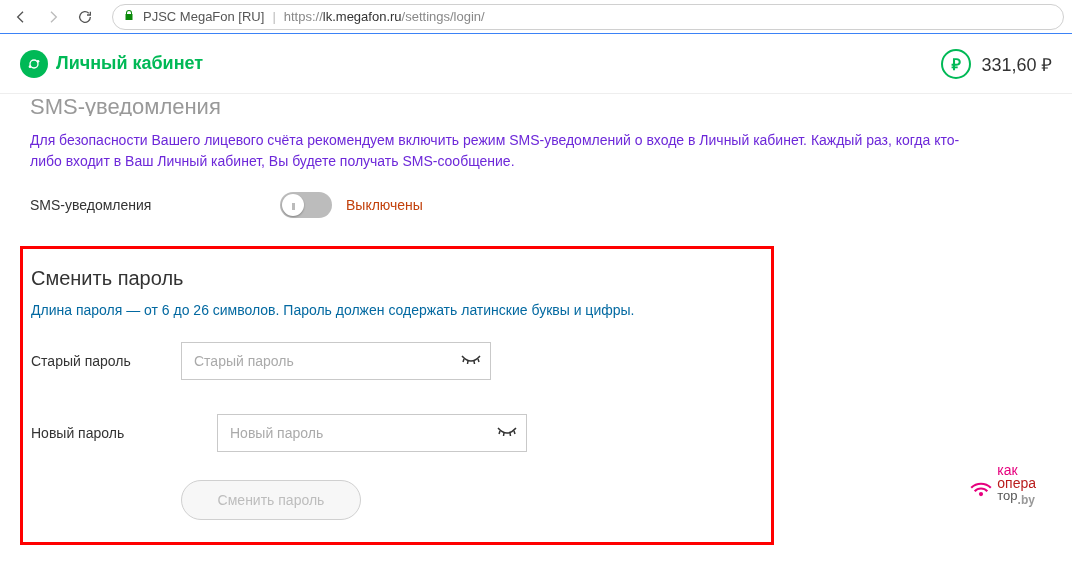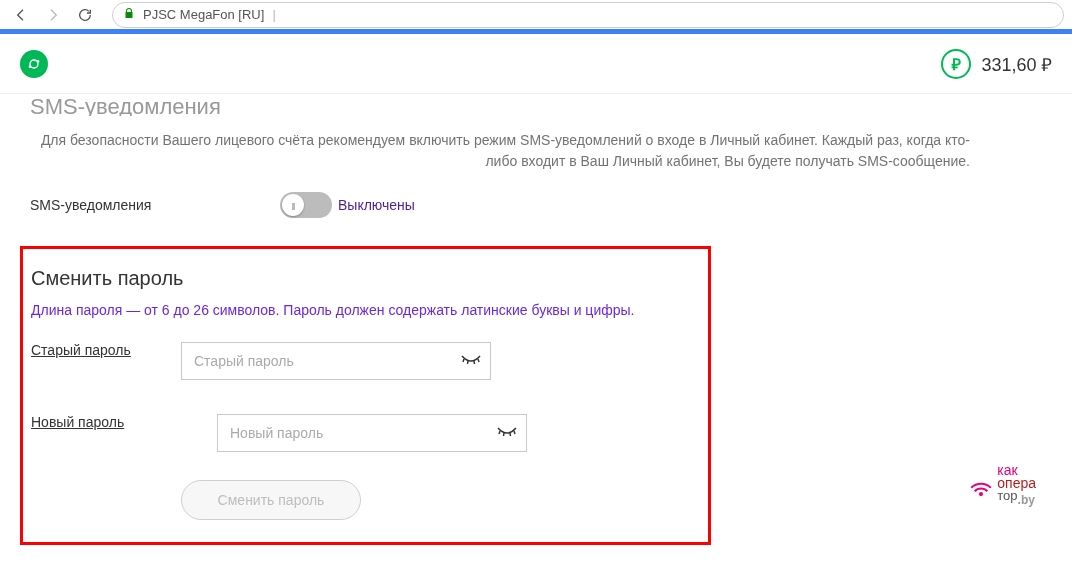--- a/index.html
+++ b/index.html
@@ -1,19 +1,19 @@
 <!DOCTYPE html>
 <html><head>
 <meta charset="utf-8">
 <style>
   * { box-sizing: border-box; margin: 0; padding: 0; }
   body { font-family: Arial, Helvetica, sans-serif; font-size: 14px; color: #333; background: #fff; width: 1072px; }
   
   
-  .chrome-bar { height: 34px; background: #fff; border-bottom: 5px solid #3b82f6; display: flex; align-items: center; padding: 14px 8px; gap: 6px; }
+  .chrome-bar { height: 34px; background: #fff; border-bottom: 1px solid #3b82f6; display: flex; align-items: center; padding: 14px 8px; gap: 6px; }
   .nav-btn { width: 26px; height: 26px; display: flex; align-items: center; justify-content: center; color: #555; border-radius: 50%; }
   .nav-btn svg { width: 16px; height: 16px; }
   .url-bar { flex: 1; height: 26px; border: 1px solid #d0d0d0; border-radius: 14px; display: flex; align-items: center; padding: 0 10px; gap: 8px; font-size: 13px; color: #555; margin-left: 8px; }
   .url-bar .lock { color: #0a8a0a; }
   .url-bar .sep { color: #bbb; }
   .url-host { color: #333; }
   .url-path { color: #888; }
 
   
   .site-header { height: 60px; display: flex; align-items: center; padding: 0 20px; border-bottom: 1px solid #eee; }
@@ -21,35 +21,35 @@
   .logo-circle { width: 28px; height: 28px; border-radius: 50%; background: #00b956; display: flex; align-items: center; justify-content: center; }
   .logo-circle svg { width: 16px; height: 16px; }
   .brand { color: #00b956; font-size: 18px; font-weight: bold; }
   .balance-wrap { margin-left: auto; display: flex; align-items: center; gap: 10px; }
   .balance-circle { width: 30px; height: 30px; border: 2px solid #00b956; border-radius: 50%; display: flex; align-items: center; justify-content: center; color: #00b956; font-weight: bold; font-size: 16px; }
   .balance { font-size: 18px; color: #333; }
 
   .content { padding: 0 30px 30px 30px; }
 
   .section-title { font-size: 22px; font-weight: normal; color: #333; margin-top: 8px; }
-  .section-desc { font-size: 14px; color: #737373; margin-top: 14px; line-height: 1.5; max-width: 940px; text-align: right; }
+  .section-desc { font-size: 14px; color: #6d28d9; margin-top: 14px; line-height: 1.5; max-width: 940px; }
 
   .toggle-row { display: flex; align-items: center; margin-top: 20px; }
   .toggle-label { width: 250px; font-size: 14px; }
   .toggle { width: 52px; height: 26px; background: #bcbcbc; border-radius: 13px; position: relative; }
   .toggle-knob { width: 22px; height: 22px; background: #fff; border-radius: 50%; position: absolute; top: 2px; left: 2px; box-shadow: 0 1px 2px rgba(0,0,0,0.3); display:flex; align-items:center; justify-content:center; }
   .toggle-knob .grip { font-size: 8px; color: #999; letter-spacing: -1px; }
-  .toggle-status { margin-left: 6px; color: #4c1d95; font-size: 14px; }
+  .toggle-status { margin-left: 14px; color: #c2410c; font-size: 14px; }
 
-  .highlight-box { border: 3px solid #ff0000; margin-top: 28px; padding: 18px 8px 22px 8px; width: 691px; position: relative; left: -10px; }
+  .highlight-box { border: 3px solid #ff0000; margin-top: 28px; padding: 18px 8px 22px 8px; width: 754px; position: relative; left: -10px; }
 
   .pw-title { font-size: 20px; font-weight: normal; color: #333; }
-  .pw-desc { font-size: 14px; color: #6d28d9; margin-top: 12px; }
+  .pw-desc { font-size: 14px; color: #0369a1; margin-top: 12px; }
 
-  .field-row { display: flex; margin-top: 24px; text-decoration: underline; }
+  .field-row { display: flex; align-items: center; margin-top: 24px; }
   .field-label { width: 150px; font-size: 14px; color: #333; }
   .field-input-wrap { position: relative; width: 310px; }
   .field-input { width: 100%; height: 38px; border: 1px solid #c9c9c9; padding: 0 42px 0 12px; font-size: 14px; color: #333; }
   .field-input::placeholder { color: #aaa; }
   .eye-btn { position: absolute; right: 8px; top: 50%; transform: translateY(-50%); width: 24px; height: 24px; display:flex; align-items:center; justify-content:center; color:#333; }
 
   .submit-row { margin-top: 28px; margin-left: 150px; }
   .submit-btn { width: 180px; height: 40px; border: 1px solid #d0d0d0; border-radius: 20px; background: #f7f7f7; color: #bdbdbd; font-size: 14px; cursor: default; }
 
   .watermark { position: fixed; right: 36px; bottom: 60px; display: flex; align-items: center; gap: 2px; font-family: Arial; }
@@ -81,32 +81,36 @@
       </svg>
   </div>
   <div class="url-bar">
     <span class="lock">
       <svg width="12" height="12" viewBox="0 0 24 24" fill="currentColor">
           <path d="M6 10V8a6 6 0 1 1 12 0v2h1v12H5V10h1zm2 0h8V8a4 4 0 1 0-8 0v2z"></path>
         </svg>
     </span>
     <span>PJSC MegaFon [RU]</span>
     <span class="sep">|</span>
+    <span>
+      <span style="color:#888">https://</span><span class="url-host">lk.megafon.ru</span><span class="url-path">/settings/login/</span>
+    </span>
   </div>
 </div>
 
 <div class="site-header">
   <div class="logo-wrap">
     <div class="logo-circle">
       <svg viewBox="0 0 24 24" fill="#fff">
           <circle cx="12" cy="12" r="6" fill="none" stroke="#fff" stroke-width="2"></circle>
           <circle cx="18" cy="8" r="2"></circle>
           <circle cx="6" cy="16" r="2"></circle>
         </svg>
     </div>
+    <span class="brand">Личный кабинет</span>
   </div>
   <div class="balance-wrap">
     <div class="balance-circle">
       <span>₽</span>
     </div>
     <span class="balance">331,60 ₽</span>
   </div>
 </div>
 
 <div class="content">

